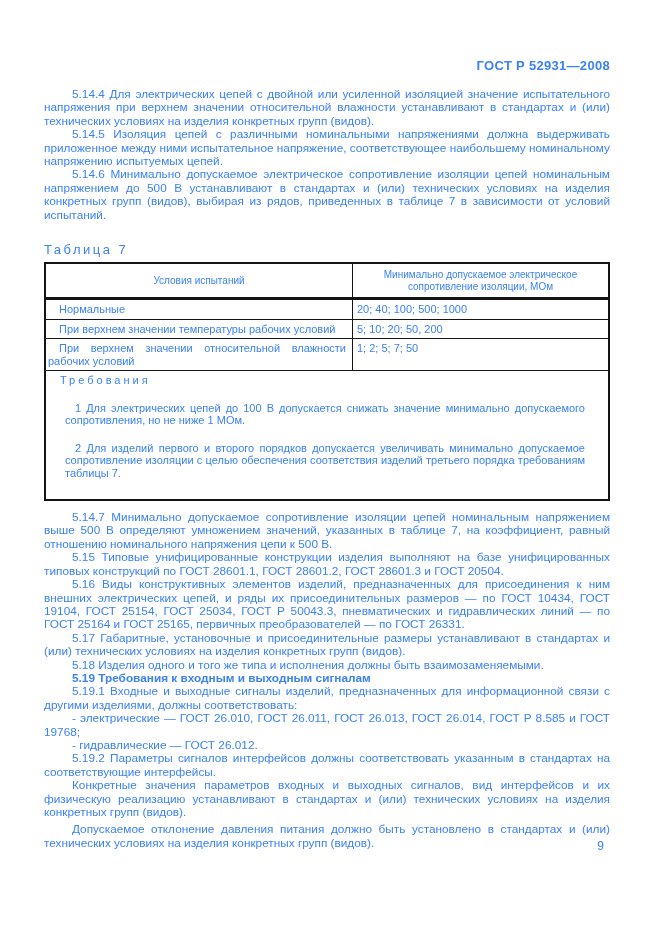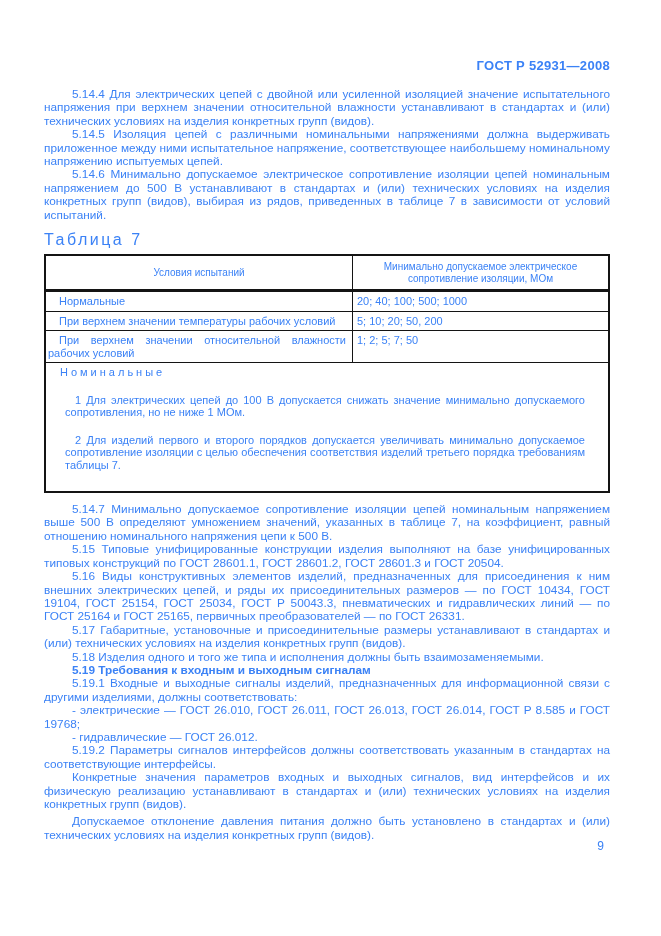--- a/index.html
+++ b/index.html
@@ -29,22 +29,22 @@
     text-align:justify;
     text-indent:28px;
     font-size:11.8px;
     line-height:13.4px;
   }
   p.bold{font-weight:bold;}
   p.gap-top{margin-top:4px;}
   .formula-var{font-style:italic;}
   sub.formula-sub{font-size:7.5px;line-height:0;}
   .table-caption{
-    margin:9px 0 5px 0;
-    font-size:16px;
+    margin:20px 0 5px 0;
+    font-size:13px;
     letter-spacing:2.5px;
   }
   table.gost-table{
     width:100%;
     border-collapse:collapse;
     border:2px solid #141414;
     table-layout:fixed;
   }
   table.gost-table th{
     font-weight:normal;
@@ -125,21 +125,21 @@
         <tr>
           <td class="cell-cond">При верхнем значении температуры рабочих условий</td>
           <td class="cell-val">5; 10; 20; 50, 200</td>
         </tr>
         <tr>
           <td class="cell-cond">При верхнем значении относительной влажности рабочих условий</td>
           <td class="cell-val">1; 2; 5; 7; 50</td>
         </tr>
         <tr>
           <td class="notes-cell" colspan="2">
-            <div class="notes-title">Номинальные</div>
+            <div class="notes-title">Требования</div>
             <p class="note">1 Для электрических цепей до 100 В допускается снижать значение минимально допускаемого сопротивления, но не ниже 1 МОм.</p>
             <p class="note">2 Для изделий первого и второго порядков допускается увеличивать минимально допускаемое сопротивление изоляции с целью обеспечения соответствия изделий третьего порядка требованиям таблицы 7.</p>
           </td>
         </tr>
       </tbody>
     </table>
 
     <p class="para gap-top" style="margin-top:10px;">5.14.7  Минимально допускаемое сопротивление изоляции цепей номинальным напряжением выше 500 В определяют умножением значений, указанных в таблице 7, на коэффициент, равный отношению номинального напряжения цепи к 500 В.</p>
     <p class="para">5.15  Типовые унифицированные конструкции изделия выполняют на базе унифицированных типовых конструкций по ГОСТ 28601.1, ГОСТ 28601.2, ГОСТ 28601.3 и ГОСТ 20504.</p>
     <p class="para">5.16  Виды конструктивных элементов изделий, предназначенных для присоединения к ним внешних электрических цепей, и ряды их присоединительных размеров — по ГОСТ 10434, ГОСТ 19104, ГОСТ 25154, ГОСТ 25034, ГОСТ Р 50043.3, пневматических и гидравлических линий — по ГОСТ 25164 и ГОСТ 25165, первичных преобразователей — по ГОСТ 26331.</p>

